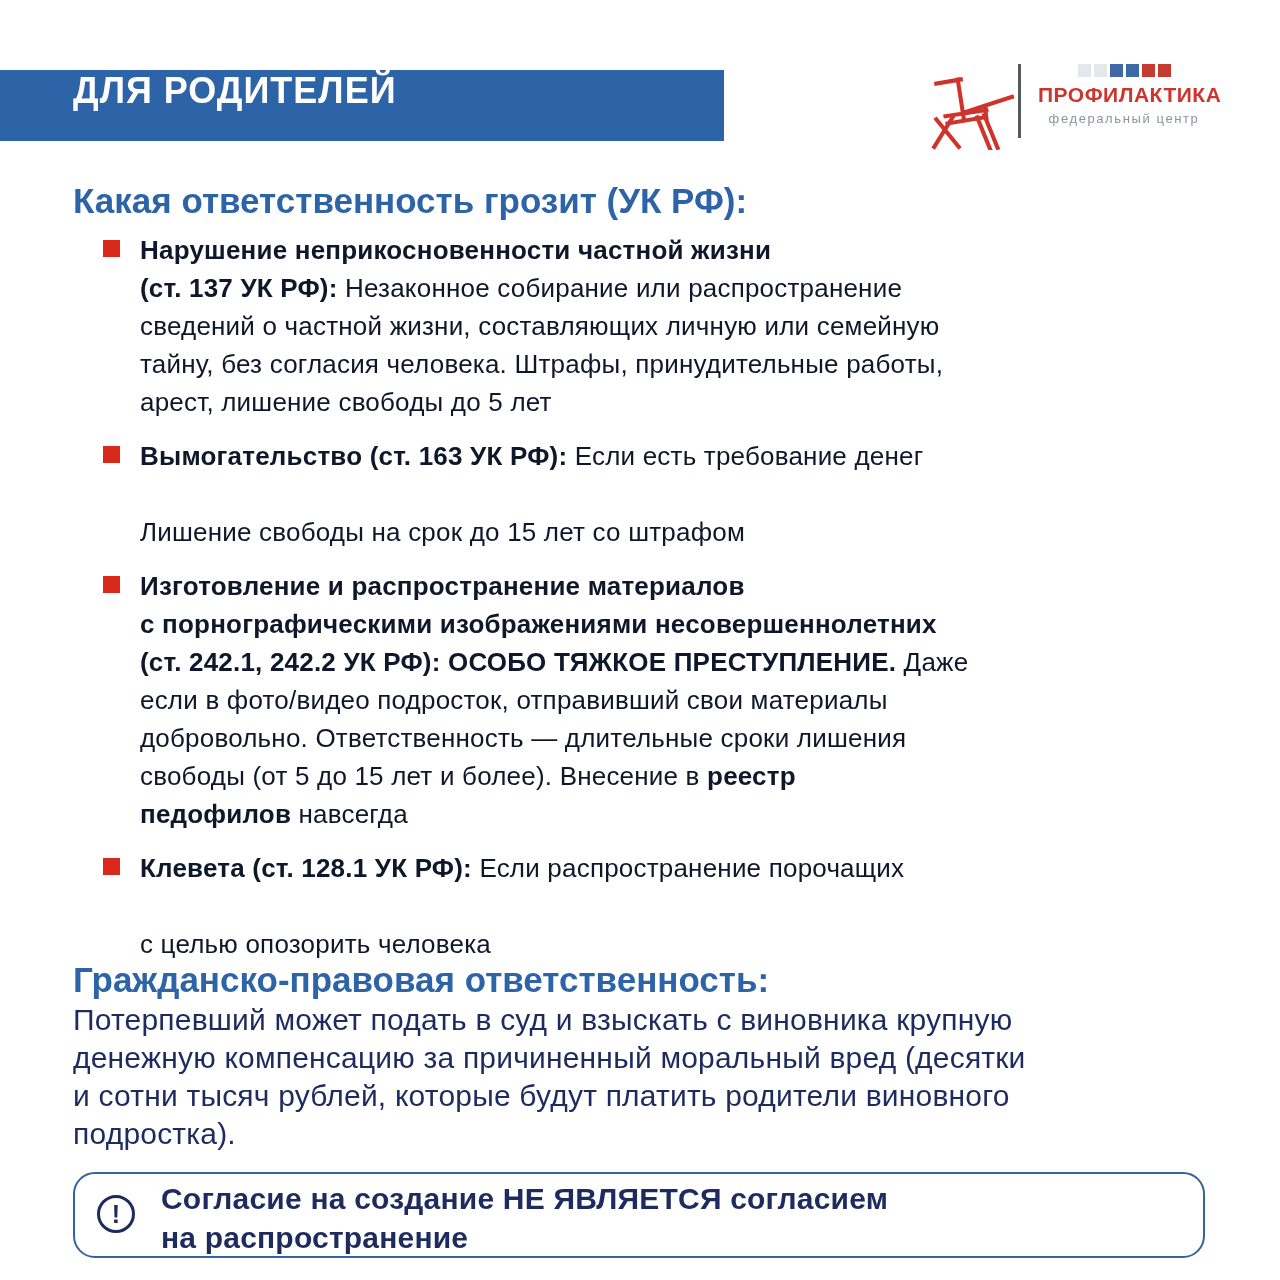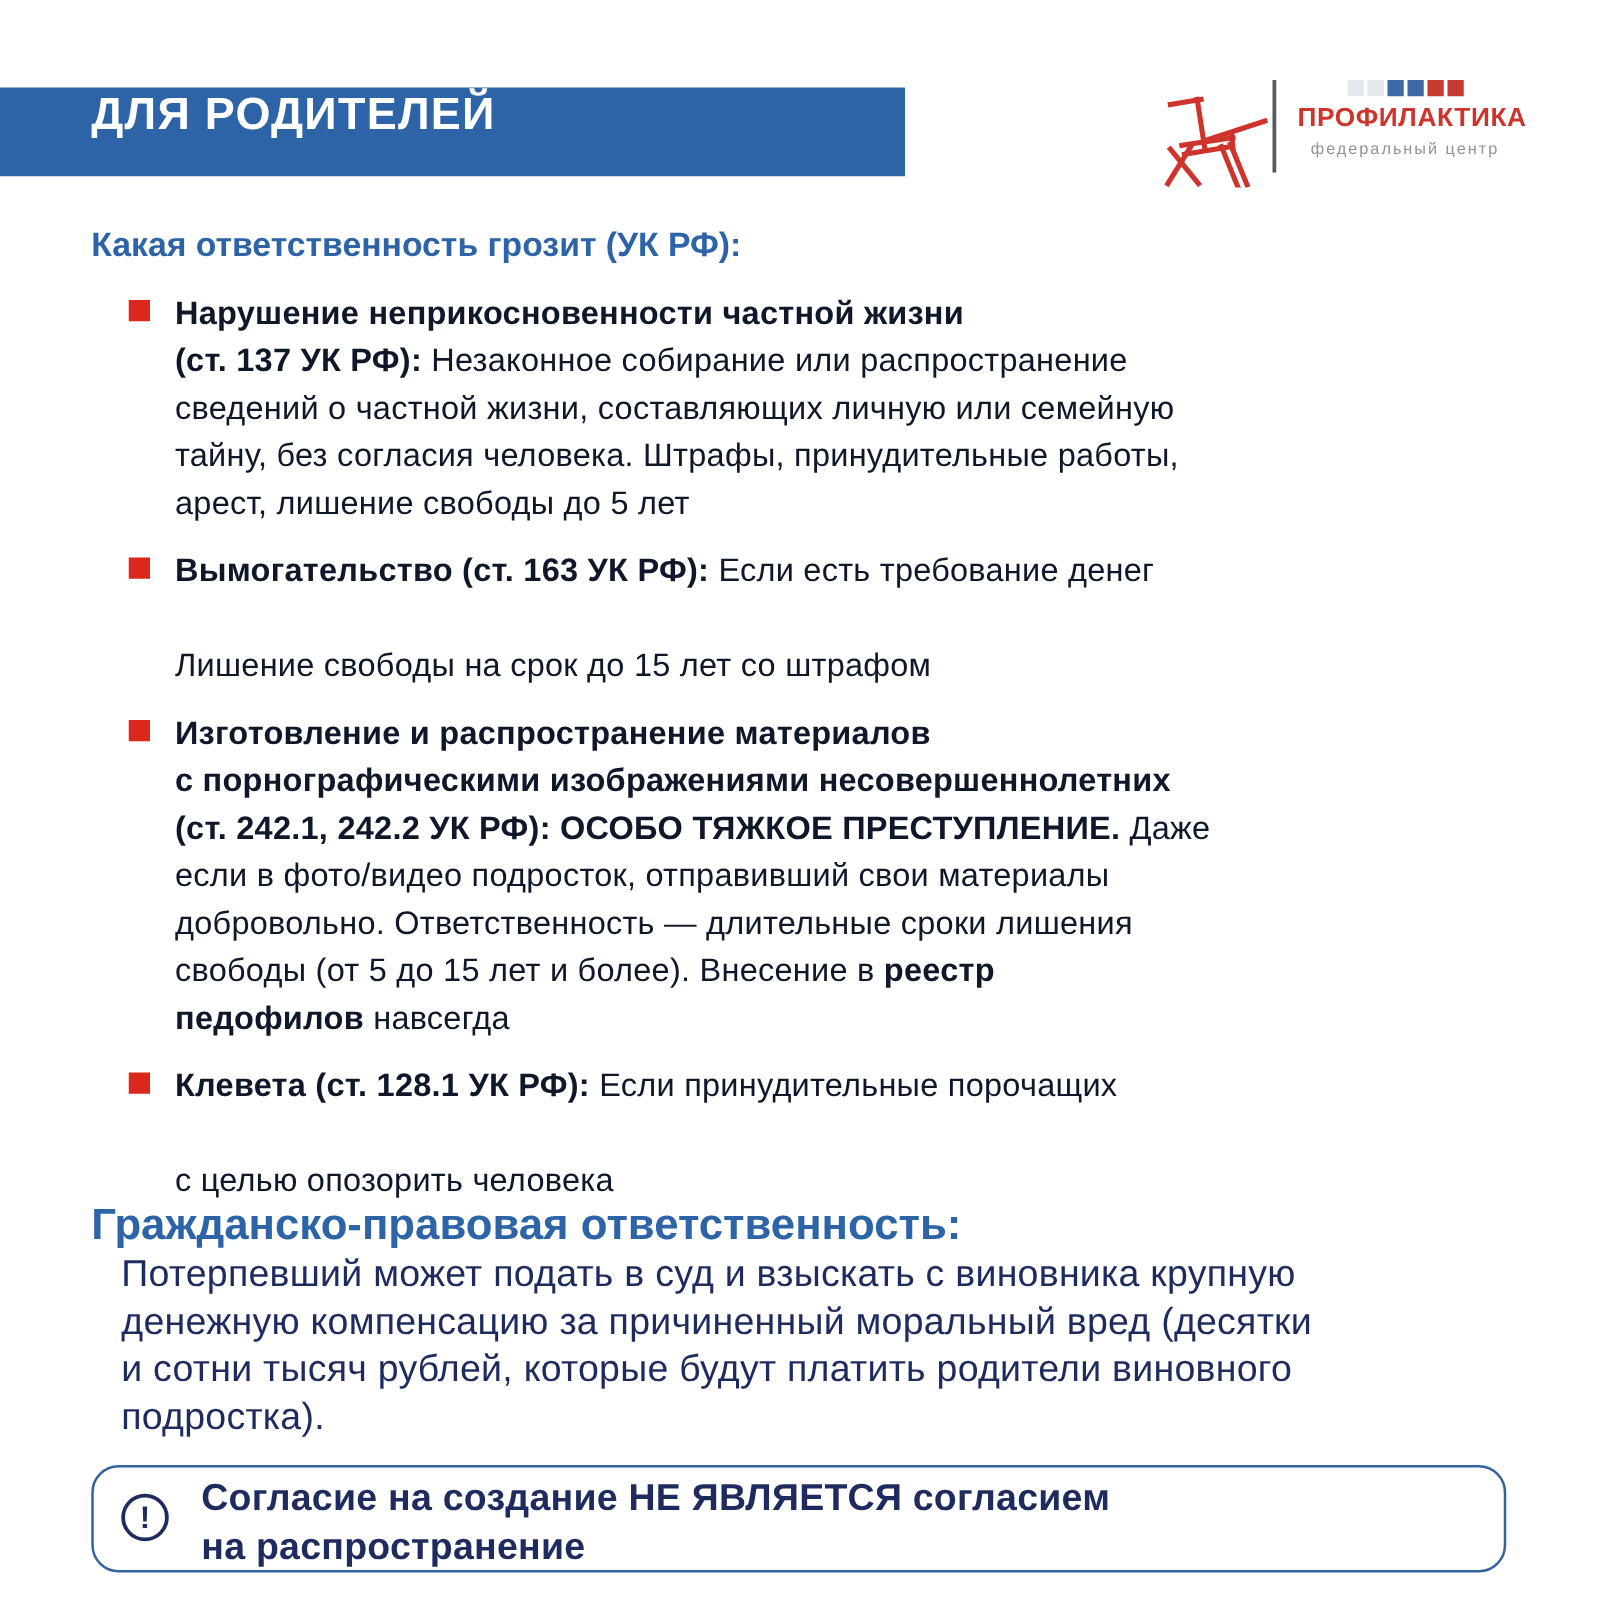--- a/index.html
+++ b/index.html
@@ -24,33 +24,33 @@
   
   .chair{position:absolute;left:923px;top:58px;width:92px;height:92px;}
   .logo-divider{position:absolute;left:1018px;top:64px;width:3px;height:74px;background:#55585c;}
   .brand{position:absolute;left:1038px;top:64px;width:172px;text-align:center;}
   .brand-squares{display:flex;justify-content:center;gap:3px;margin-bottom:6px;}
   .brand-squares span{width:13px;height:13px;display:inline-block;}
   .brand-name{color:#cf342c;font-weight:bold;font-size:21px;letter-spacing:0.5px;white-space:nowrap;}
   .brand-sub{color:#8d949e;font-size:13px;letter-spacing:1.6px;margin-top:4px;white-space:nowrap;}
 
   
-  .h1{position:absolute;left:73px;top:181px;color:#2d64a7;font-weight:bold;font-size:27px;white-space:nowrap;}
+  .h1{position:absolute;left:73px;top:181px;color:#2d64a7;font-weight:bold;font-size:35px;white-space:nowrap;}
   .h2{position:absolute;left:73px;top:960px;color:#2d64a7;font-weight:bold;font-size:35px;white-space:nowrap;}
 
   
   .list{position:absolute;left:73px;top:231px;width:1140px;margin:0;padding:0;list-style:none;}
   .item{position:relative;padding-left:67px;margin-bottom:16px;
         color:#0f172a;font-size:26px;line-height:38px;letter-spacing:0.2px;}
   .marker{position:absolute;left:30px;top:9px;width:17px;height:17px;background:#da291c;}
   .item .b{font-weight:bold;}
 
   
   .para{position:absolute;left:73px;top:1001px;width:1140px;
-        color:#1e2b5e;font-size:30px;line-height:38px;letter-spacing:0.2px;margin-left:24px;}
+        color:#1e2b5e;font-size:30px;line-height:38px;letter-spacing:0.2px;}
 
   
   .callout{
     position:absolute;left:73px;top:1172px;width:1132px;height:86px;
     border:2.5px solid #33639f;border-radius:22px;background:#ffffff;box-sizing:border-box;
   }
   .callout-icon{
     position:absolute;left:22px;top:21px;width:38px;height:38px;border-radius:50%;
     border:3px solid #1e2b5e;color:#1e2b5e;display:flex;align-items:center;justify-content:center;
     font-weight:bold;font-size:25px;box-sizing:border-box;
@@ -93,21 +93,21 @@
       </div>
     <div class="brand-name">ПРОФИЛАКТИКА</div>
     <div class="brand-sub">федеральный центр</div>
   </div>
 
   <div class="h1">Какая ответственность грозит (УК РФ):</div>
   <ul class="list">
       <li class="item"><span class="marker"></span><span><span class="b">Нарушение неприкосновенности частной жизни</span><br><span class="b">(ст. 137 УК РФ): </span><span>Незаконное собирание или распространение</span><br><span>сведений о частной жизни, составляющих личную или семейную</span><br><span>тайну, без согласия человека. Штрафы, принудительные работы,</span><br><span>арест, лишение свободы до 5 лет</span></span></li>
       <li class="item"><span class="marker"></span><span><span class="b">Вымогательство (ст. 163 УК РФ): </span><span>Если есть требование денег</span><br><br><span>Лишение свободы на срок до 15 лет со штрафом</span></span></li>
       <li class="item"><span class="marker"></span><span><span class="b">Изготовление и распространение материалов</span><br><span class="b">с порнографическими изображениями несовершеннолетних</span><br><span class="b">(ст. 242.1, 242.2 УК РФ): ОСОБО ТЯЖКОЕ ПРЕСТУПЛЕНИЕ. </span><span>Даже</span><br><span>если в фото/видео подросток, отправивший свои материалы</span><br><span>добровольно. Ответственность — длительные сроки лишения</span><br><span>свободы (от 5 до 15 лет и более). Внесение в </span><span class="b">реестр</span><br><span class="b">педофилов</span><span> навсегда</span></span></li>
-      <li class="item"><span class="marker"></span><span><span class="b">Клевета (ст. 128.1 УК РФ): </span><span>Если принудительные порочащих</span><br><br><span>с целью опозорить человека</span></span></li>
+      <li class="item"><span class="marker"></span><span><span class="b">Клевета (ст. 128.1 УК РФ): </span><span>Если распространение порочащих</span><br><br><span>с целью опозорить человека</span></span></li>
     </ul>
 
   <div class="h2">Гражданско-правовая ответственность:</div>
   <div class="para">Потерпевший может подать в суд и взыскать с виновника крупную<br>денежную компенсацию за причиненный моральный вред (десятки<br>и сотни тысяч рублей, которые будут платить родители виновного<br>подростка).</div>
 
   <div class="callout">
     <div class="callout-icon">!</div>
     <div class="callout-text">Согласие на создание НЕ ЯВЛЯЕТСЯ согласием<br>на распространение</div>
   </div>
 

